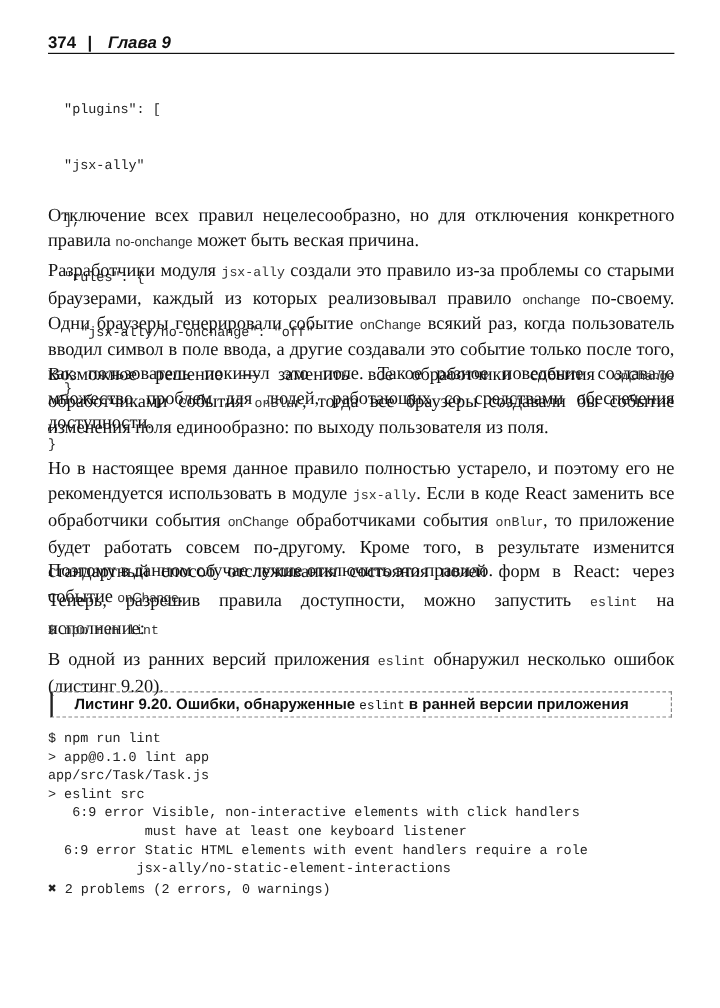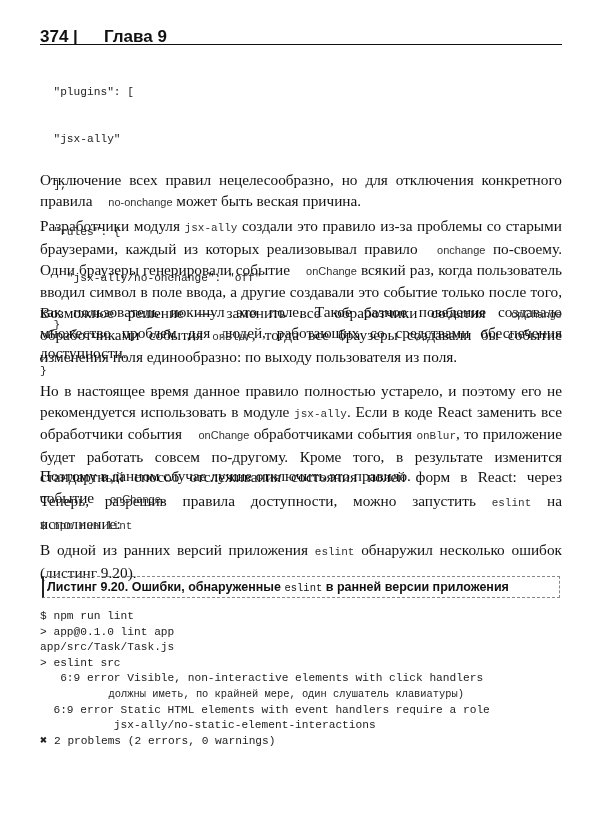--- a/index.html
+++ b/index.html
@@ -1,38 +1,38 @@
 <!DOCTYPE html>
 <html><head>
 <meta charset="utf-8">
 <style>
   html, body { margin: 0; padding: 0; background: #ffffff; }
   body { width: 600px; height: 840px; position: relative; overflow: hidden; color: #111; }
   .page { position: absolute; left: 40px; top: 0; width: 522px; }
 
   .header { position: absolute; top: 24px; left: 0; width: 522px; height: 20px;
             border-bottom: 1.5px solid #111; font-family: "Liberation Sans", sans-serif;
-            font-weight: bold; font-size: 17px; }
+            font-weight: bold; font-size: 14px; }
   .header .num { position: absolute; left: 0; top: 3px; }
   .header .sep { position: absolute; left: 33px; top: 3px; }
-  .header .chap { position: absolute; left: 64px; top: 3px; }
+  .header .chap { position: absolute; left: 50px; top: 3px; font-style: italic; }
   .codeblock { position: absolute; font-family: "Liberation Mono", monospace; font-size: 11.2px;
                line-height: 15.5px; white-space: pre; color: #222; }
 
   .para { position: absolute; left: 0; width: 522px; font-family: "Liberation Serif", serif;
           font-size: 15.3px; line-height: 20.5px; text-align: justify; color: #111; }
   .para .inl { font-family: "Liberation Mono", monospace; font-size: 11px; color: #333; }
-  .para .inl-sans { font-family: "Liberation Sans", sans-serif; font-size: 11px; color: #333; margin-left: 12px; }
+  .para .inl-sans { font-family: "Liberation Sans", sans-serif; font-size: 11px; color: #333; }
 
   .cmd { position: absolute; left: 0; font-family: "Liberation Mono", monospace; font-size: 11px; color: #333; }
 
   .caption { position: absolute; left: 2px; top: 576px; width: 518px; height: 22px;
              border: 1px dashed #888; border-left: 2.5px solid #222; box-sizing: border-box;
              font-family: "Liberation Sans", sans-serif; font-weight: bold; font-size: 12.5px;
-             line-height: 20px; padding-left: 3px; color: #111; }
+             line-height: 20px; padding-left: 18px; color: #111; }
   .caption .inl { font-family: "Liberation Mono", monospace; font-size: 10.5px; font-weight: normal; }
 
   .listing { position: absolute; left: 0; top: 609px; font-family: "Liberation Mono", monospace;
              font-size: 11.2px; line-height: 15.6px; color: #222; }
   .listing .ln { white-space: pre; height: 15.6px; }
   .listing .ru { font-size: 10.4px; }
   .x-icon { font-weight: bold; font-size: 12px; }
 </style>
 </head>
 <body>
@@ -72,19 +72,19 @@
   <p class="para" style="top:540px; margin:0;"><span>В одной из ранних версий приложения </span><span class="inl">eslint</span><span> обнаружил несколько ошибок (листинг 9.20).</span></p>
 
   <div class="caption"><span>Листинг 9.20. Ошибки, обнаруженные </span><span class="inl">eslint</span><span> в ранней версии приложения</span></div>
 
   <div class="listing">
     <div class="ln">$ npm run lint</div>
     <div class="ln">&gt; app@0.1.0 lint app</div>
     <div class="ln">app/src/Task/Task.js</div>
     <div class="ln">&gt; eslint src</div>
     <div class="ln">   6:9 error Visible, non-interactive elements with click handlers</div>
-    <div class="ln ru">           должны иметь, по крайней мере, один слушатель клавиатуры)</div>
+    <div class="ln">            must have at least one keyboard listener</div>
     <div class="ln">  6:9 error Static HTML elements with event handlers require a role</div>
     <div class="ln">           jsx-ally/no-static-element-interactions</div>
     <div class="ln"><span class="x-icon">✖</span><span> 2 problems (2 errors, 0 warnings)</span></div>
   </div>
 
 </div>
 
 </body></html>

